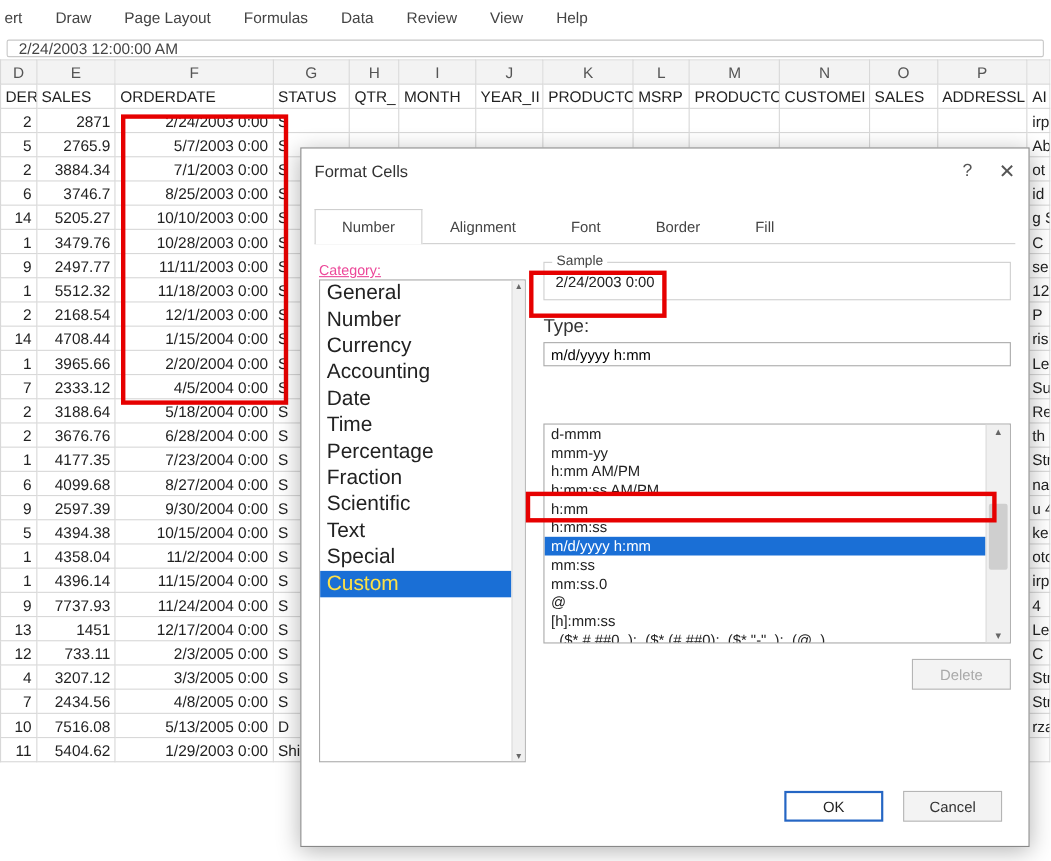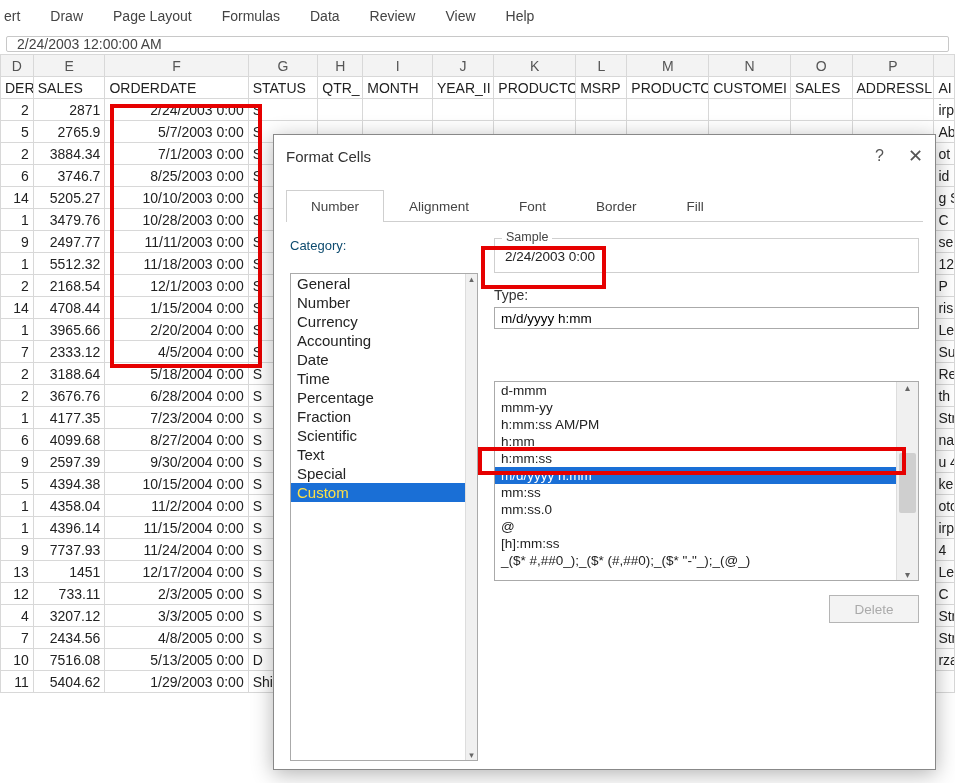--- a/index.html
+++ b/index.html
@@ -131,31 +131,31 @@
   }
 
   .dlg-body {
     flex: 1;
     padding: 16px 16px 8px 16px;
     display: flex;
     gap: 16px;
   }
 
   .category-col { width: 188px; display:flex; flex-direction:column; }
-  .category-col .lbl { margin-bottom: 20px; color:#0c4a6e; }
+  .category-col .lbl { margin-bottom: 1px; color:#ec4899;text-decoration:underline; }
   .cat-list {
     border: 1px solid #aaa;
     flex: 1;
     overflow: hidden;
     position: relative;
   }
   .cat-list .items { position:absolute; inset:0 12px 0 0; }
   .cat-list .item {
     padding: 1px 6px;
-    font-size: 15px;
+    font-size: 19px;
     color: #222;
     cursor: default;
   }
   .cat-list .item.selected {
     background: #1a6fd6;
     color: #fde047;
   }
   .cat-scroll {
     position: absolute; right:0; top:0; bottom:0; width:12px;
     background:#f0f0f0; border-left:1px solid #ddd;
@@ -173,21 +173,21 @@
     padding: 2px 8px 8px 8px;
     margin-bottom: 14px;
     position: relative;
   }
   .sample-caption {
     position:absolute; top:-9px; left:7px;
     background:#fff; padding:0 4px; font-size:12.5px; color:#444;
   }
   .sample-val { padding: 8px 2px 0 2px; font-size:13.5px; }
 
-  .type-lbl { font-size:14px; color:#333; margin-bottom:4px; }
+  .type-lbl { font-size:17px; color:#333; margin-bottom:4px; }
   .type-input {
     border:1px solid #aaa;
     height:22px;
     padding:0 6px;
     font-size:13.5px;
     width:100%;
     margin-bottom:4px;
   }
 
   .type-list-wrap {
@@ -808,20 +808,21 @@
         <div class="sample-val">2/24/2003 0:00</div>
       </div>
 
       <div class="type-lbl">Type:</div>
       <input class="type-input" value="m/d/yyyy h:mm" style="">
 
       <div class="type-list-wrap">
         <div class="type-list" id="typeList">
               <div class="opt">d-mmm</div>
               <div class="opt">mmm-yy</div>
+              <div class="opt">h:mm AM/PM</div>
               <div class="opt">h:mm:ss AM/PM</div>
               <div class="opt">h:mm</div>
               <div class="opt">h:mm:ss</div>
               <div class="opt selected">m/d/yyyy h:mm</div>
               <div class="opt">mm:ss</div>
               <div class="opt">mm:ss.0</div>
               <div class="opt">@</div>
               <div class="opt">[h]:mm:ss</div>
               <div class="opt">_($* #,##0_);_($* (#,##0);_($* "-"_);_(@_)</div>
             </div>
@@ -834,18 +835,22 @@
         </div>
       </div>
 
       <div class="delete-row">
         <button class="btn disabled">Delete</button>
       </div>
     </div>
   </div>
 
 
+  <div class="dlg-actions">
+    <button class="btn primary">OK</button>
+    <button class="btn">Cancel</button>
+  </div>
 
   <div class="hl-red" style="left:207px; top:111px; width:125px; height:43px;"></div>
   <div class="hl-red" style="left:204px; top:312px; width:428px; height:28px;"></div>
 </div>
 
 </div>
 
 </body></html>

